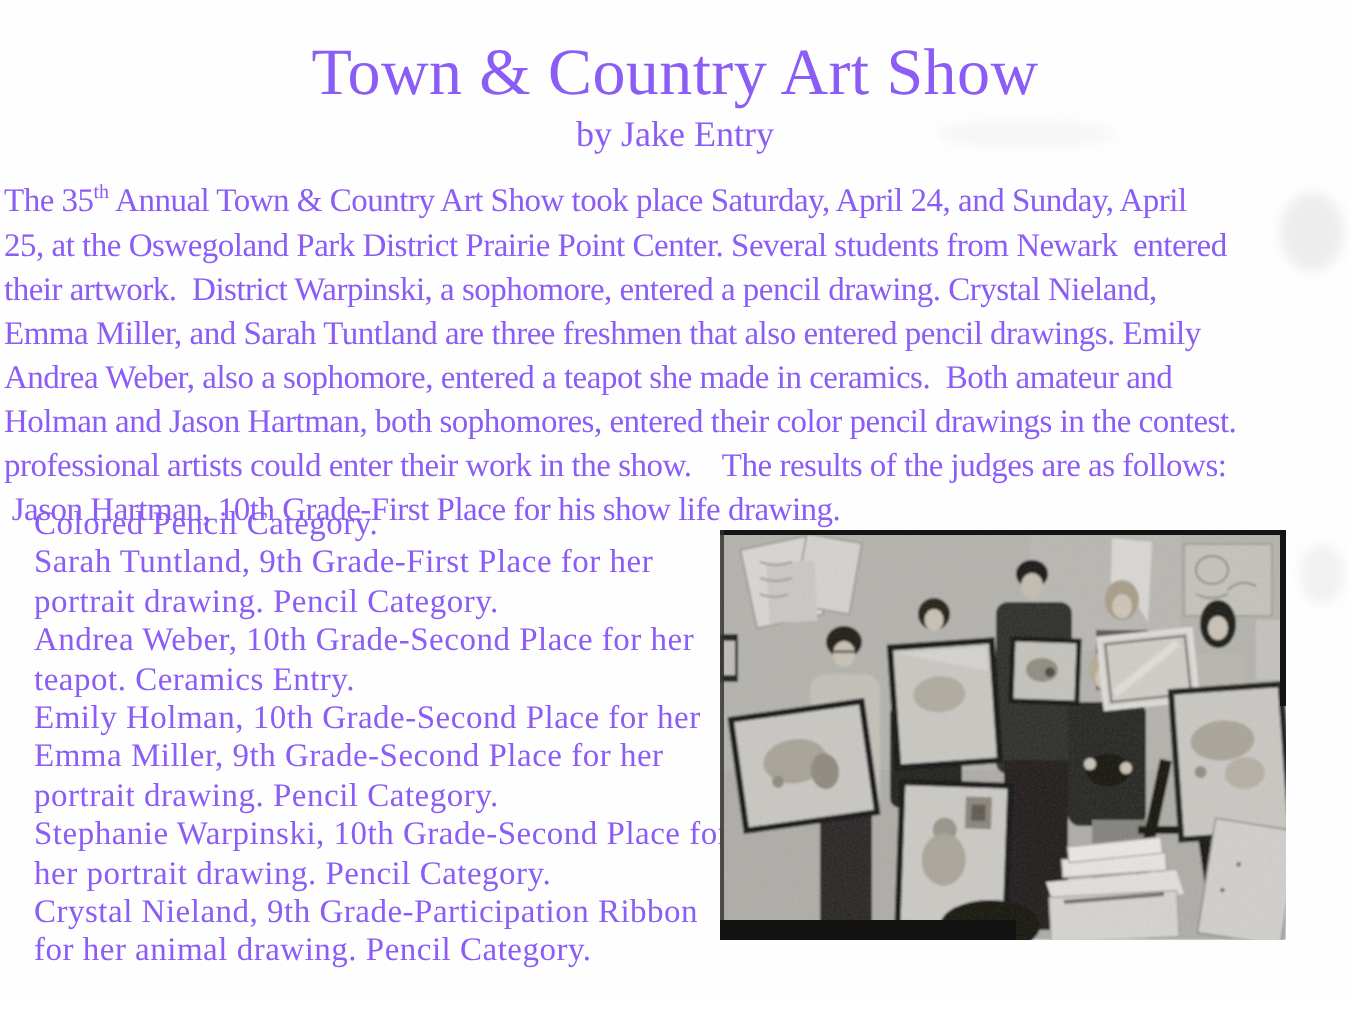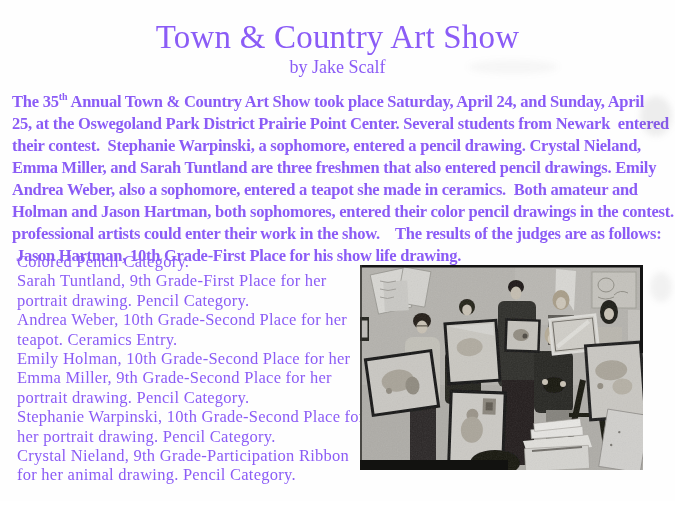--- a/index.html
+++ b/index.html
@@ -6,21 +6,21 @@
   .page {
     position:relative; width:675px; height:501px; background:#fefefe;
     overflow:hidden; font-family:"Liberation Serif","DejaVu Serif",serif;
     color:#8b5cf6;
     padding-left:27px;
   }
   .header { position:absolute; top:20px; left:0; width:675px; text-align:center; }
   .title  { font-size:33px; line-height:34px; letter-spacing:0.2px; }
   .byline { font-size:18px; line-height:20px; margin-top:3px; }
 
-  .para { position:absolute; top:86px; left:12px;font-weight:bold; }
+  .para { position:absolute; top:86px; left:2px; }
   .para .line {
     white-space:pre; font-size:16.5px; line-height:22px; letter-spacing:-0.25px;
   }
   .para sup { font-size:10px; letter-spacing:0; }
 
   .results { position:absolute; top:252px; left:17px; }
   .results .line {
     white-space:pre; font-size:16.5px; line-height:19.4px; letter-spacing:0.25px;
   }
 
@@ -35,27 +35,27 @@
   .smudge.s2 { left:650px; top:272px; width:22px; height:30px; background:rgba(90,90,90,0.08); }
   .smudge.s3 { left:468px; top:60px;  width:90px; height:14px; background:rgba(90,90,90,0.05); }
 </style>
 </head>
 <body>
 
 <div class="page">
 
   <div class="header">
     <div class="title">Town &amp; Country Art Show</div>
-    <div class="byline">by Jake Scalf</div>
+    <div class="byline">by Jake Entry</div>
   </div>
 
   <div class="para">
     <div class="line"><span>The 35</span><sup>th</sup><span> Annual Town &amp; Country Art Show took place Saturday, April 24, and Sunday, April</span></div>
     <div class="line">25, at the Oswegoland Park District Prairie Point Center. Several students from Newark  entered</div>
-    <div class="line">their contest.  Stephanie Warpinski, a sophomore, entered a pencil drawing. Crystal Nieland,</div>
+    <div class="line">their artwork.  District Warpinski, a sophomore, entered a pencil drawing. Crystal Nieland,</div>
     <div class="line">Emma Miller, and Sarah Tuntland are three freshmen that also entered pencil drawings. Emily</div>
     <div class="line">Andrea Weber, also a sophomore, entered a teapot she made in ceramics.  Both amateur and</div>
     <div class="line">Holman and Jason Hartman, both sophomores, entered their color pencil drawings in the contest.</div>
     <div class="line">professional artists could enter their work in the show.    The results of the judges are as follows:</div>
     <div class="line"> Jason Hartman, 10th Grade-First Place for his show life drawing.</div>
   </div>
 
   <div class="results">
     <div class="line">Colored Pencil Category.</div>
     <div class="line">Sarah Tuntland, 9th Grade-First Place for her</div>

